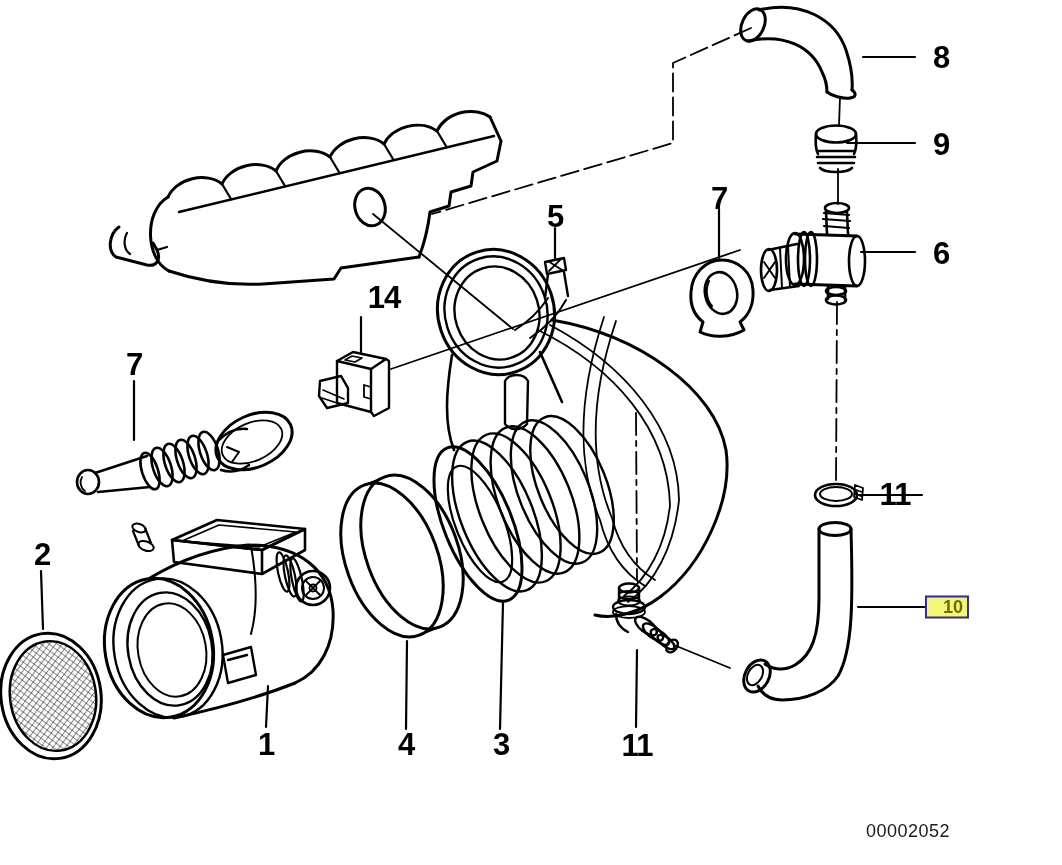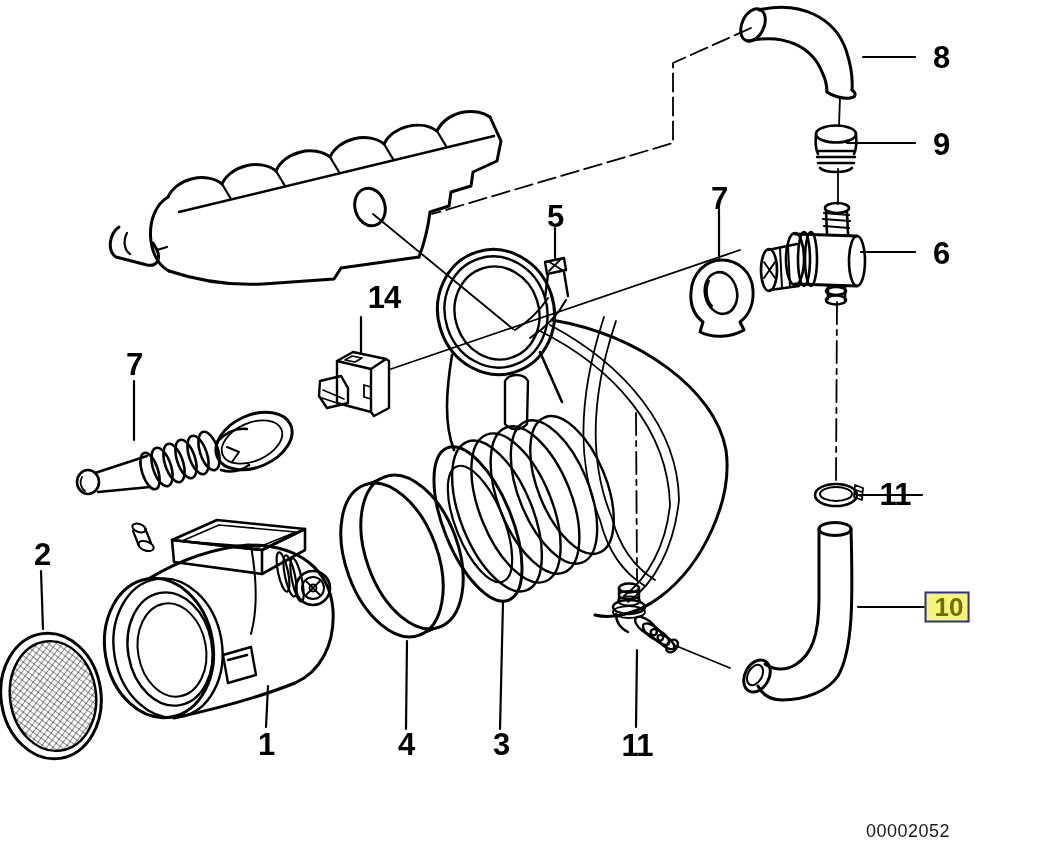--- a/index.html
+++ b/index.html
@@ -2,21 +2,21 @@
 <html style="--hl-bg: #f5f578; --hl-border: #2f2f99; --hl-text: #6e6e00;"><head>
 <meta charset="utf-8">
 <style>
   html,body{margin:0;padding:0;background:#ffffff;}
   #stage{position:relative;width:1062px;height:865px;background:#ffffff;overflow:hidden;
          font-family:"Liberation Sans",sans-serif;}
   #drawing{position:absolute;left:0;top:0;}
   .callout{position:absolute;transform:translate(-50%,-50%);
            font-family:"Liberation Sans",sans-serif;font-weight:bold;font-size:31px;
            color:#000;line-height:1;letter-spacing:-1px;white-space:nowrap;cursor:pointer;}
-  .callout.highlighted{font-size:26px;letter-spacing:0;padding:0 4px 1px 8px;
+  .callout.highlighted{font-size:18px;letter-spacing:0;padding:0 4px 1px 16px;
            background:var(--hl-bg,#f5f578);border:2px solid var(--hl-border,#2f2f99);
            color:var(--hl-text,#6e6e00);}
   .docnum{position:absolute;transform:translate(-50%,-50%);
           font-family:"Liberation Sans",sans-serif;font-size:18px;color:#1a1a1a;
           letter-spacing:0.5px;}
 </style>
 </head>
 <body>
 
 <div id="stage">

